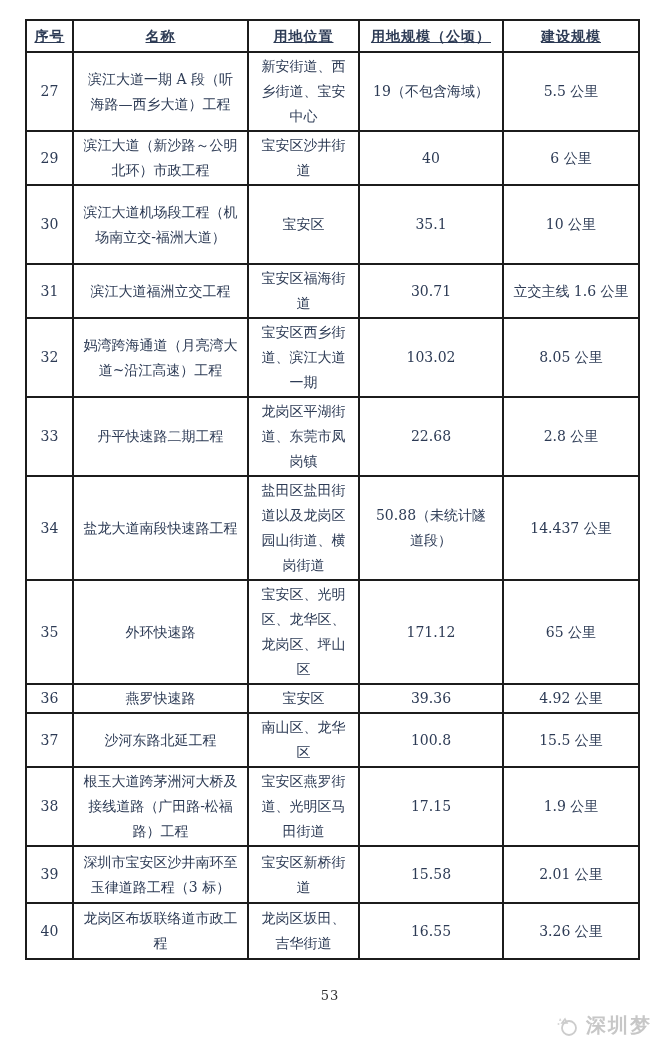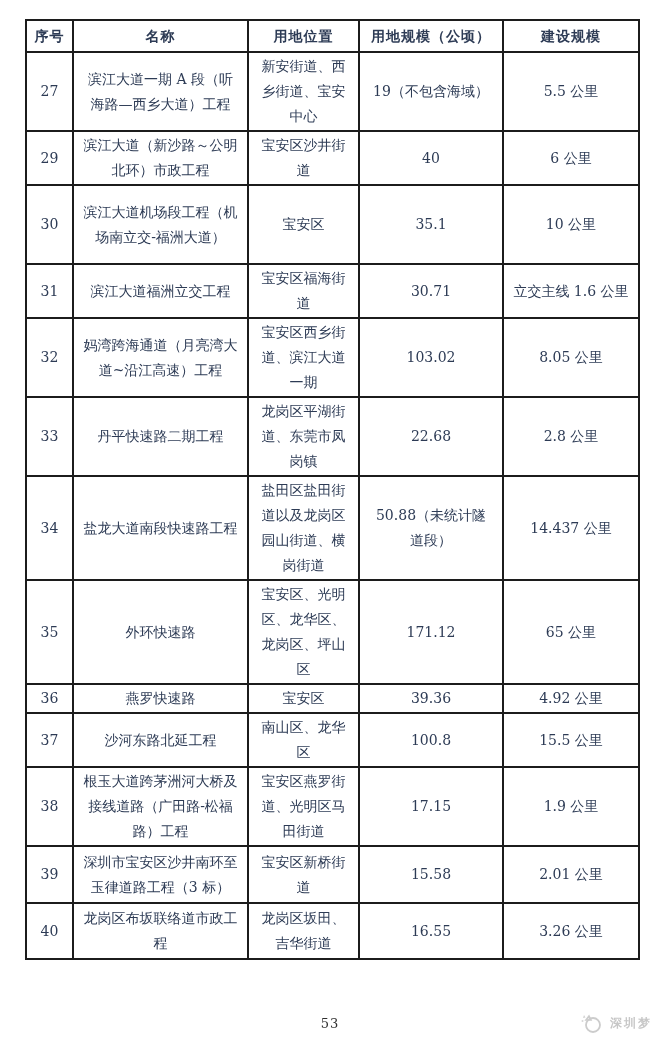--- a/index.html
+++ b/index.html
@@ -26,43 +26,44 @@
     line-height:25px;
     padding:1px 4px;
     overflow:hidden;
     word-break:break-all;
   }
   .doc-table th{
     font-weight:bold;
     letter-spacing:1px;
     height:28px;
     padding:1px 2px;
+    text-decoration:underline;
   }
   .doc-table td.c-name{padding:1px 9px;}
   .doc-table td.c-loc{padding:1px 11px;margin-left:16px;}
   .doc-table td.c-area{padding:1px 10px;}
   .doc-table td.c-scale{padding:1px 8px;}
   .page-number{
     position:absolute;
     left:0;right:0;
-    top:1016px;
+    top:988px;
     text-align:center;
     font-size:13px;
     color:#2f2f2f;
     letter-spacing:1px;
   }
   .watermark{
     position:absolute;
     right:8px;
     top:1012px;
     display:flex;
     align-items:center;
     gap:5px;
     color:#c7c7c7;
-    font-size:12px;
+    font-size:20px;
     font-weight:bold;
     letter-spacing:2px;
     font-family:"DejaVu Sans","Liberation Sans",sans-serif;
   }
   .watermark svg{display:block;}
 </style>
 </head>
 <body>
 
 <div class="page">

